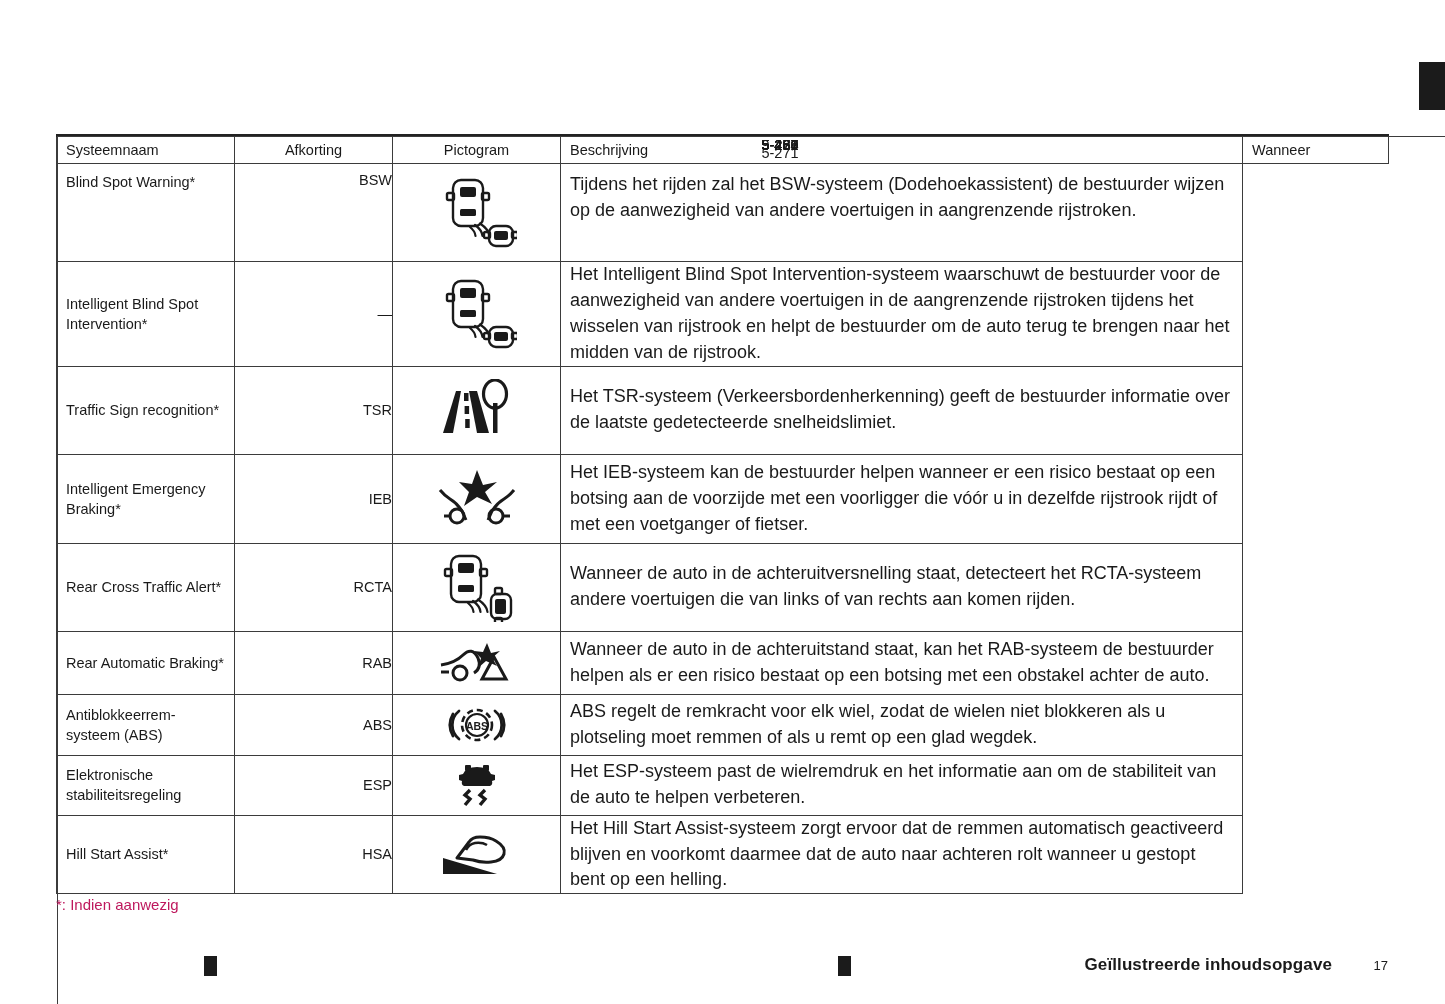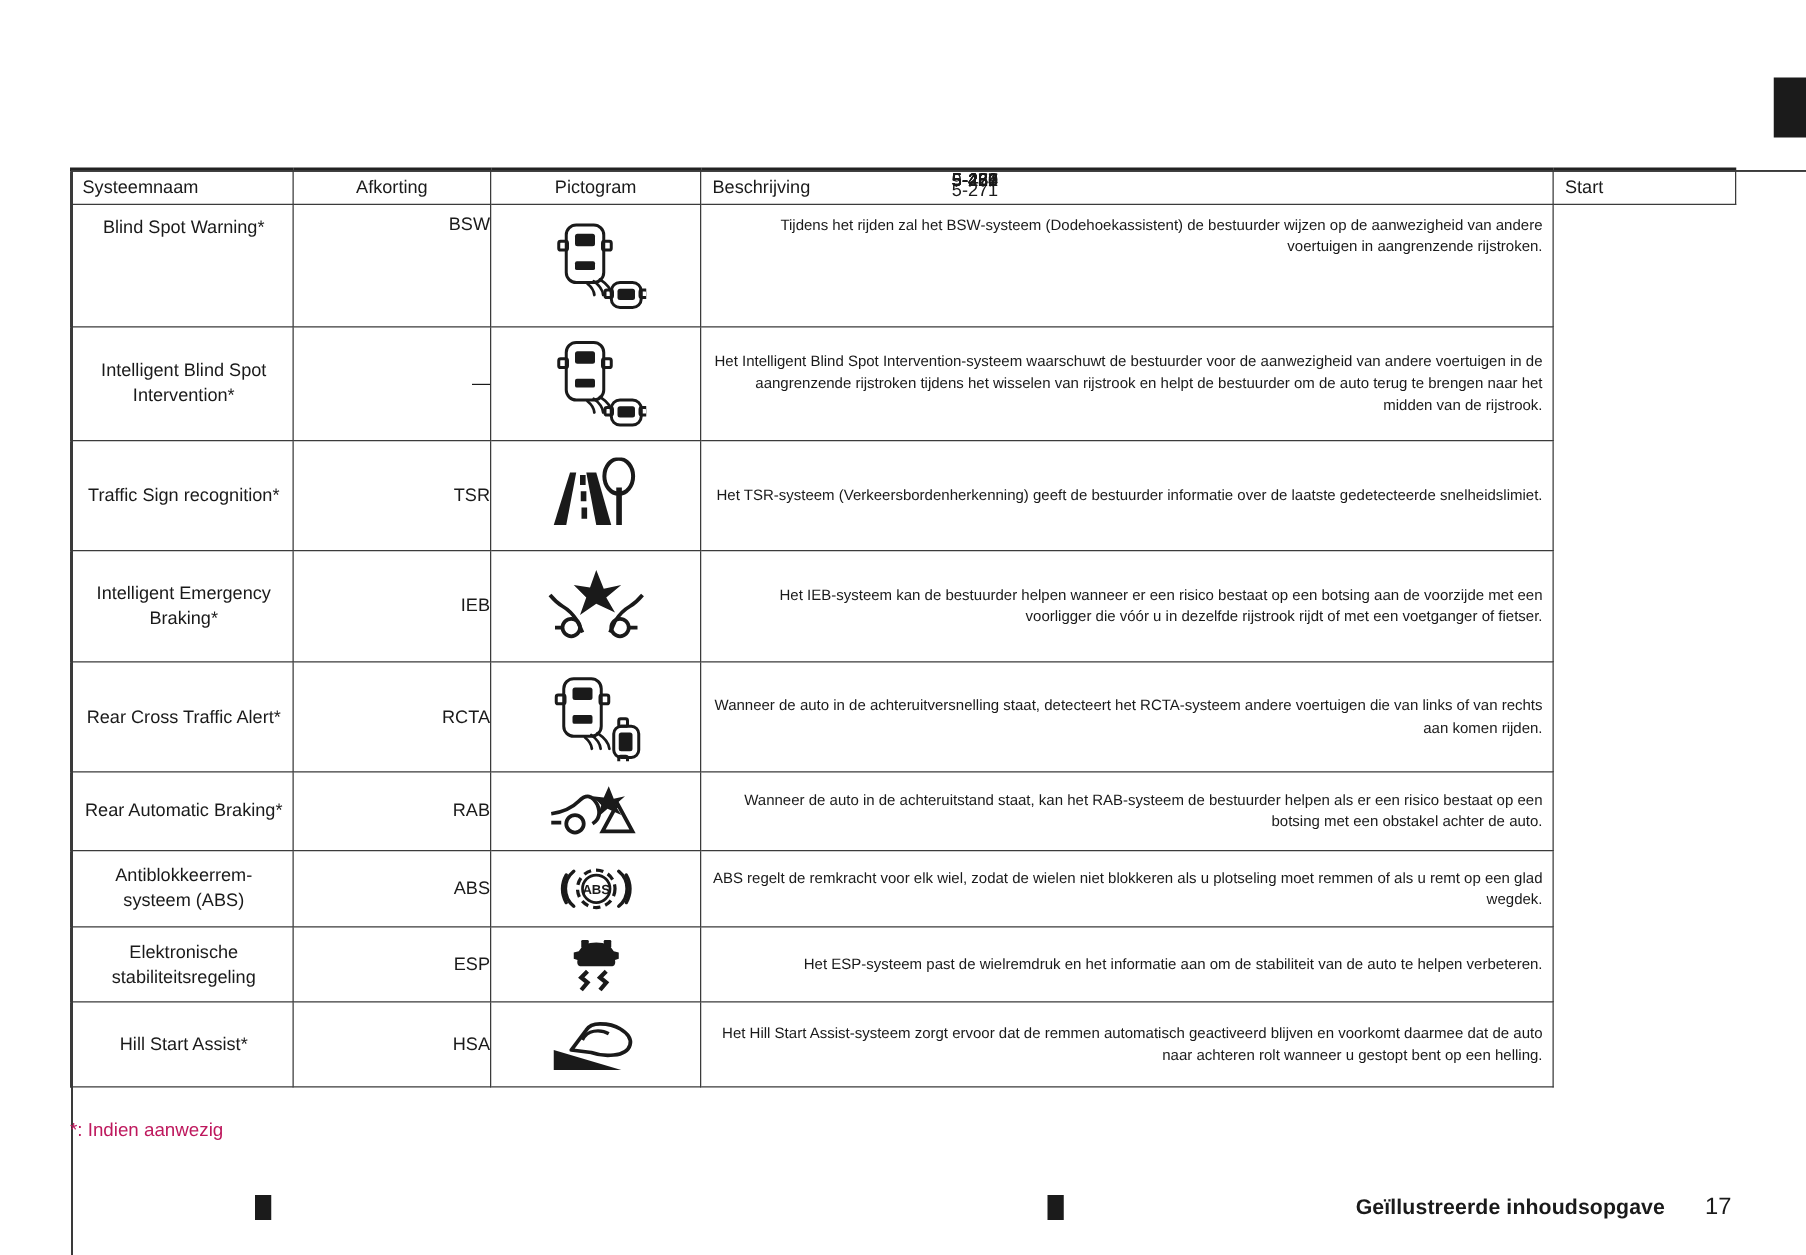--- a/index.html
+++ b/index.html
@@ -72,37 +72,37 @@
     height: 26px;
     font-size: 14.5px;
     border-top: 3px solid #222;
     border-bottom: 1px solid #3b3b3b;
   }
   .h-left  { text-align: left;   padding-left: 9px !important; }
   .h-ctr   { text-align: center; }
 
   
   td.name {
-    text-align: center;
+    text-align: left;
     padding: 0 6px 0 9px !important;
     font-size: 14.5px;
     line-height: 1.38;
     margin-left: 12px;
   }
   td.abbr {
     text-align: right;
     font-size: 14.5px;
   }
   td.pict {
     text-align: center;
   }
   td.desc {
-    text-align: right;
+    text-align: left;
     padding: 0 8px 0 9px !important;
-    font-size: 12px;
+    font-size: 18px;
     line-height: 1.44;
   }
   td.page {
     text-align: center;
     font-size: 14.5px;
   }
   .desc-inner { display: block; }
 
   
   .pict svg { display: block; margin: 0 auto; }
@@ -124,23 +124,23 @@
     display: flex;
     align-items: baseline;
     gap: 32px;
   }
   .footer .chapter {
     font-size: 17px;
     font-weight: bold;
     letter-spacing: .1px;
   }
   .footer .pageno {
-    font-size: 19px;
+    font-size: 13px;
     min-width: 24px;
-    text-align: left;
+    text-align: right;
   }
 </style>
 </head>
 <body>
 
 <div class="page">
 
   <div class="edge-tab"></div>
 
   <table class="spec">
@@ -150,21 +150,21 @@
         <col class="c-pict">
         <col class="c-desc">
         <col class="c-page">
     </colgroup>
     <tbody>
       <tr class="head">
         <td class="h-left">Systeemnaam</td>
         <td class="h-ctr">Afkorting</td>
         <td class="h-ctr">Pictogram</td>
         <td class="h-left">Beschrijving</td>
-        <td class="h-left">Start</td>
+        <td class="h-left">Wanneer</td>
       </tr>
 
       <tr style="height:98px">
         <td class="name" style="vertical-align:top;padding-top:8px!important">
           <span>Blind Spot Warning*</span>
         </td>
         <td class="abbr" style="vertical-align:top;padding-top:8px!important">
           <span>BSW</span>
         </td>
         <td class="pict">

